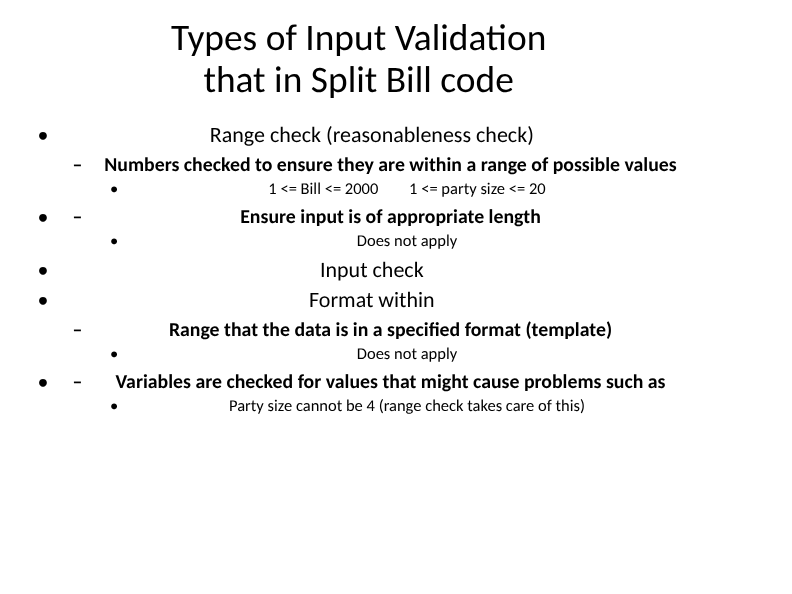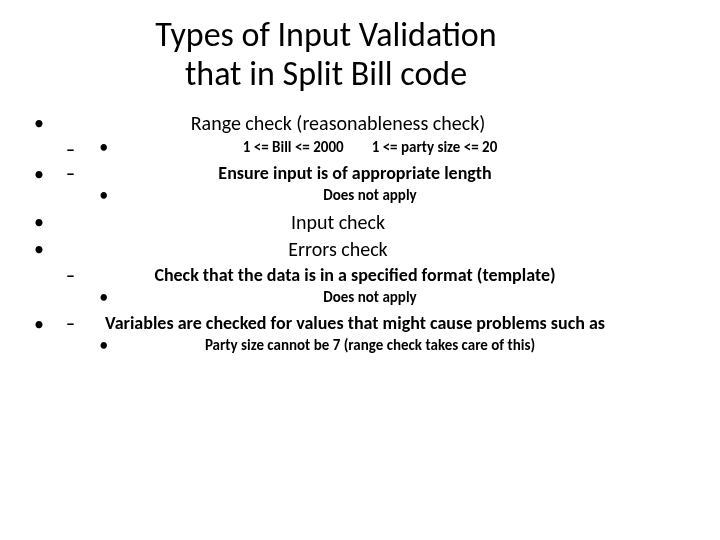--- a/index.html
+++ b/index.html
@@ -61,21 +61,21 @@
     top: 0;
   }
   ul.lvl3 {
     list-style: none;
     padding-left: 30px;
     margin: 2px 0 4px 0;
   }
   ul.lvl3 > li {
     position: relative;
     font-size: 15px;
-    font-weight: 700;
+    font-weight: 400;
     line-height: 1.3;
   }
   ul.lvl3 > li::before {
     content: "•";
     position: absolute;
     left: -18px;
     top: 0;
   }
   .gap { display:inline-block; width:28px; }
 </style>
@@ -87,20 +87,21 @@
     <span>Types of Input Validation</span><br>
     <span>that in Split Bill code</span>
   </h1>
 
   <ul class="lvl1">
 
     <li>
       <span>Range check (reasonableness check)</span>
       <ul class="lvl2">
         <li>
+          <span>Numbers checked to ensure they are within a range of possible values</span>
           <ul class="lvl3">
             <li>
               <span>1 &lt;= Bill &lt;= 2000</span><span class="gap"></span><span>1 &lt;= party size &lt;= 20</span>
             </li>
           </ul>
         </li>
       </ul>
     </li>
 
     <li>
@@ -112,36 +113,36 @@
           </ul>
         </li>
       </ul>
     </li>
 
     <li>
       <span>Input check</span>
     </li>
 
     <li>
-      <span>Errors check</span>
+      <span>Format within</span>
       <ul class="lvl2">
         <li>
-          <span>Check that the data is in a specified format (template)</span>
+          <span>Range that the data is in a specified format (template)</span>
           <ul class="lvl3">
             <li><span>Does not apply</span></li>
           </ul>
         </li>
       </ul>
     </li>
 
     <li>
       <ul class="lvl2">
         <li>
           <span>Variables are checked for values that might cause problems such as</span>
           <ul class="lvl3">
-            <li><span>Party size cannot be 7 (range check takes care of this)</span></li>
+            <li><span>Party size cannot be 4 (range check takes care of this)</span></li>
           </ul>
         </li>
       </ul>
     </li>
 
   </ul>
 </div>
 
 </body></html>

